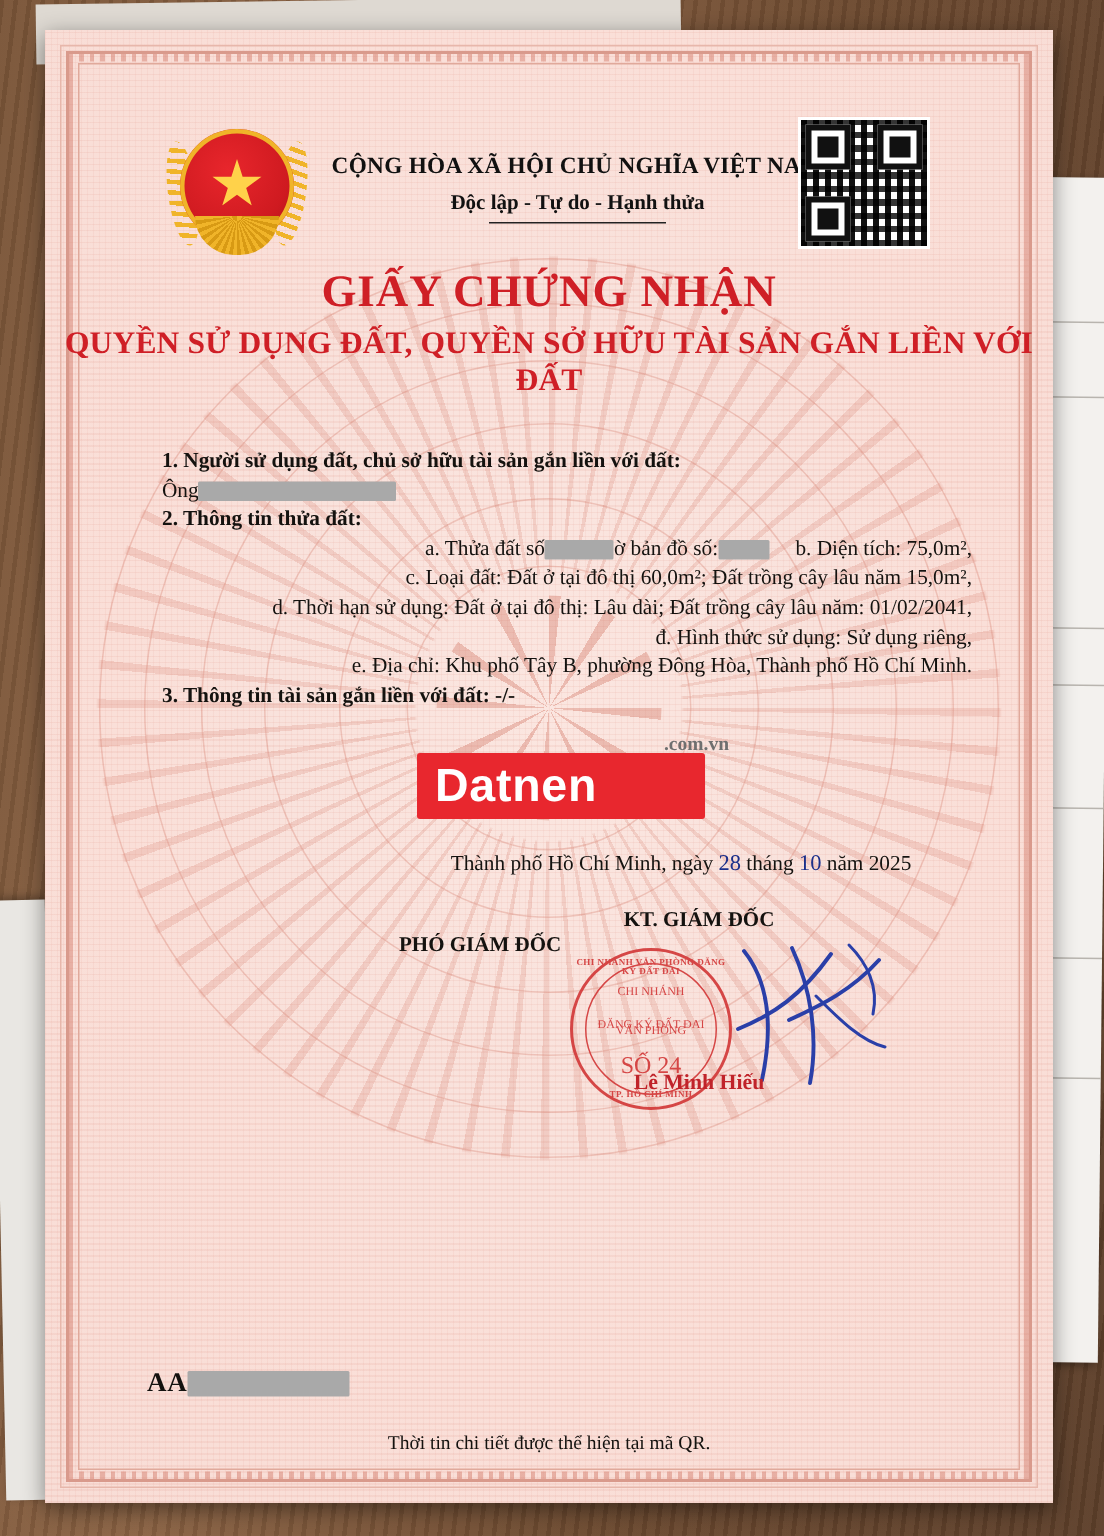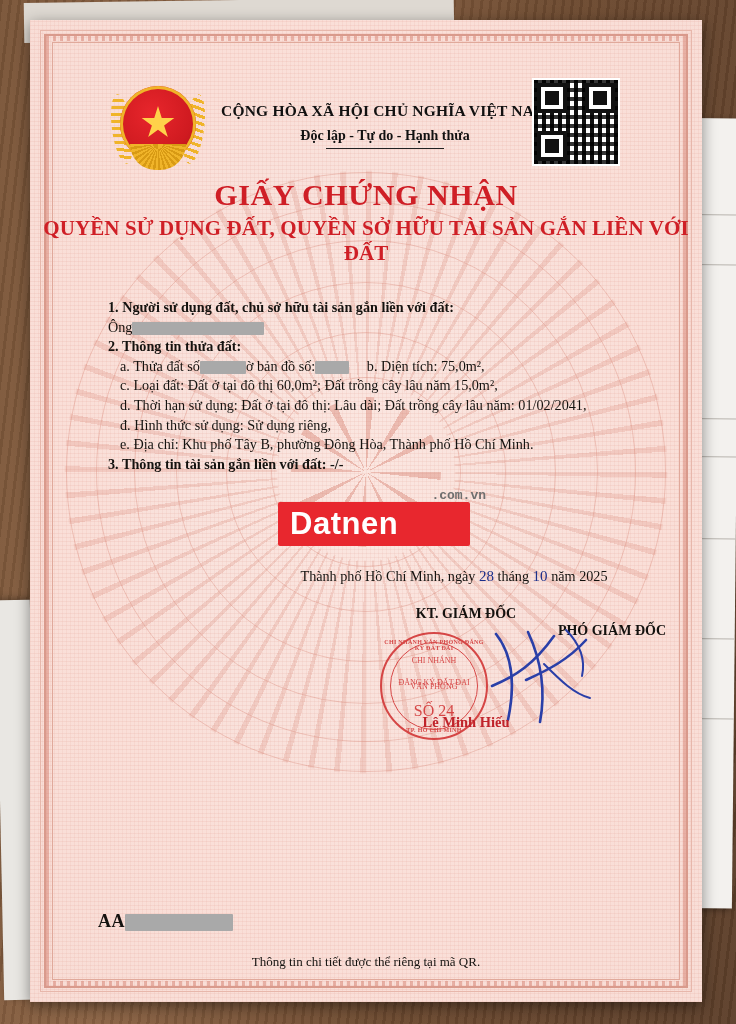--- a/index.html
+++ b/index.html
@@ -329,21 +329,21 @@
   }
   .body-block .ln { white-space: nowrap; }
   .body-block .strong { font-weight: bold; }
   .redact {
     display: inline-block;
     vertical-align: middle;
     height: 13px;
     background: #a9a9a9;
     border-radius: 1px;
   }
-  .indent { padding-left: 12px; }
+  .indent { padding-left: 12px; text-align: right; }
 
   
   .brand {
     position: absolute;
     left: 248px;
     top: 468px;
     width: 210px;
     height: 62px;
   }
   .brand .bar {
@@ -358,21 +358,21 @@
     left: 12px; top: 18px;
     font-family: "Liberation Sans", sans-serif;
     font-size: 31px;
     font-weight: bold;
     color: #fff;
     letter-spacing: .5px;
   }
   .brand .bdom {
     position: absolute;
     right: 2px; top: 0;
-    font-family: Liberation Mono, monospace;
+    font-family: Liberation Serif, serif;
     font-size: 13px;
     font-weight: bold;
     color: #6f6f6f;
   }
 
   
   .sign-place {
     position: absolute;
     left: 224px;
     top: 548px;
@@ -404,21 +404,21 @@
     text-align: center;
     font-size: 14px;
     font-weight: bold;
     color: #14120f;
   }
   .sign-role2 {
     position: absolute;
     left: 236px;
     top: 603px;
     width: 400px;
-    text-align: right;
+    text-align: left;
     font-size: 14px;
     font-weight: bold;
     color: #14120f;
   }
   .sign-name {
     position: absolute;
     left: 236px;
     top: 694px;
     width: 400px;
     text-align: center;
@@ -621,16 +621,16 @@
           <path d="M84 6 C 96 18, 104 34, 100 52" stroke-width="2"></path>
         </g>
       </svg>
     </div>
 
     <div class="sign-name">Lê Minh Hiếu</div>
 
     <div class="serial">
       <span>AA</span><span class="redact" style="width:108px;"></span>
     </div>
-    <div class="footer-note">Thông tin chi tiết được thể riêng tại mã QR.</div>
+    <div class="footer-note">Thời tin chi tiết được thể hiện tại mã QR.</div>
 
   </div>
 </div>
 
 </body></html>

